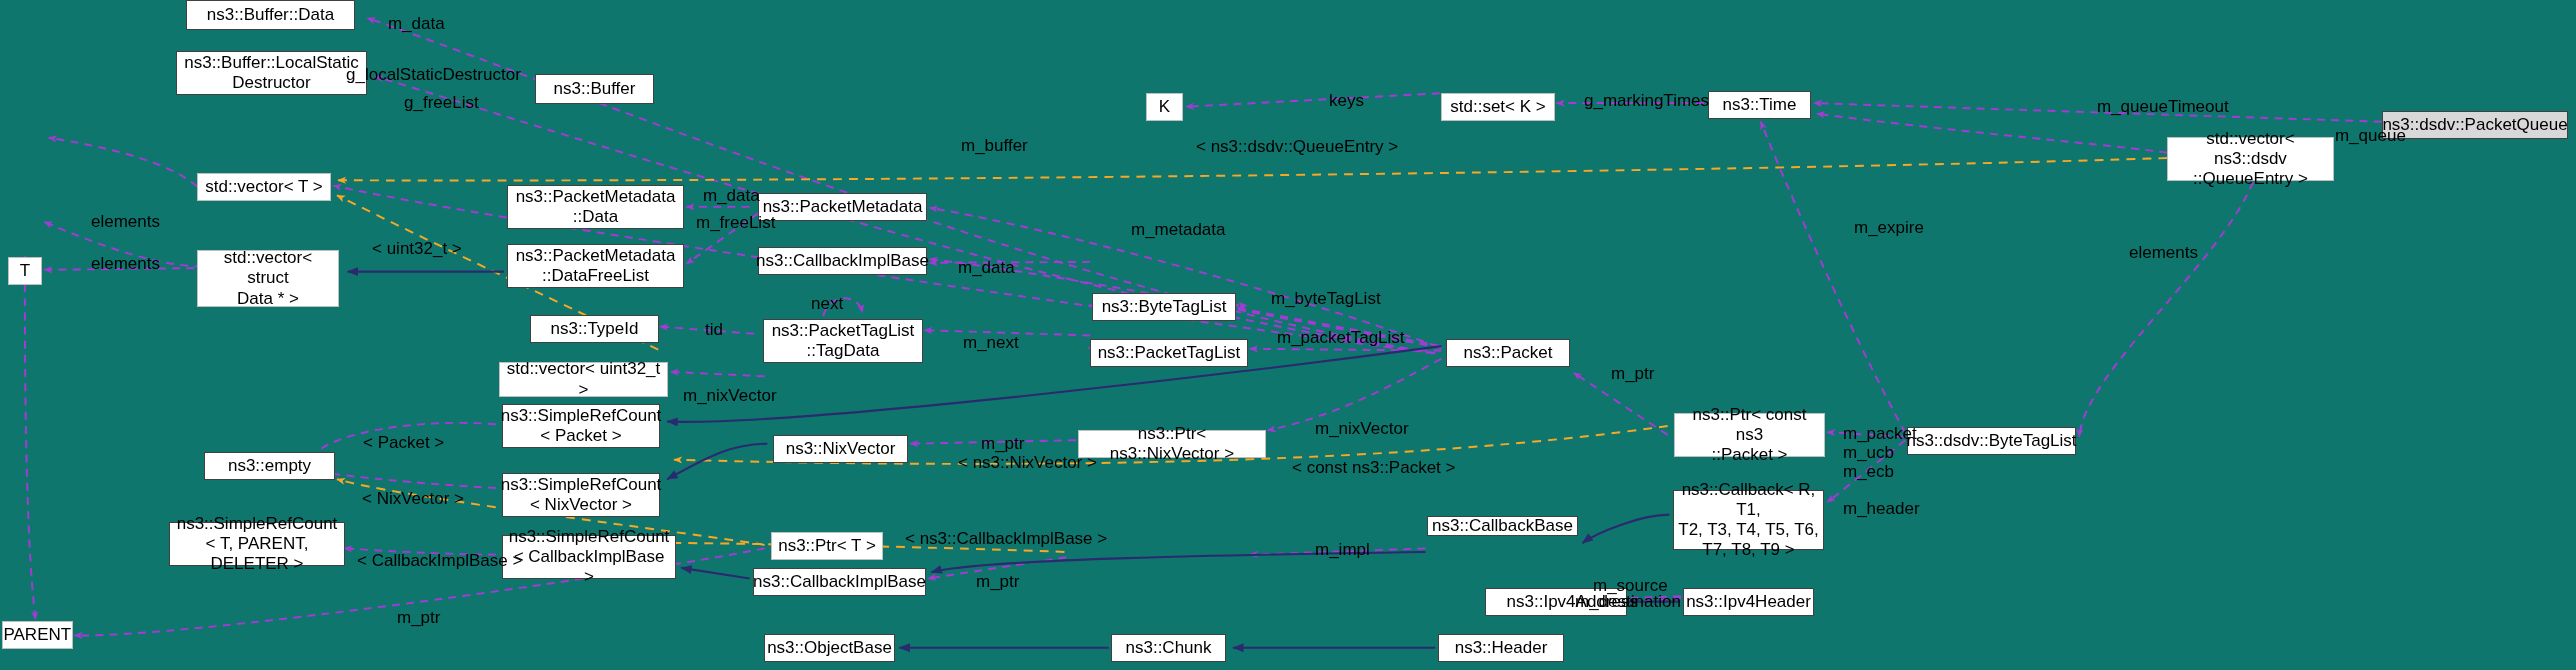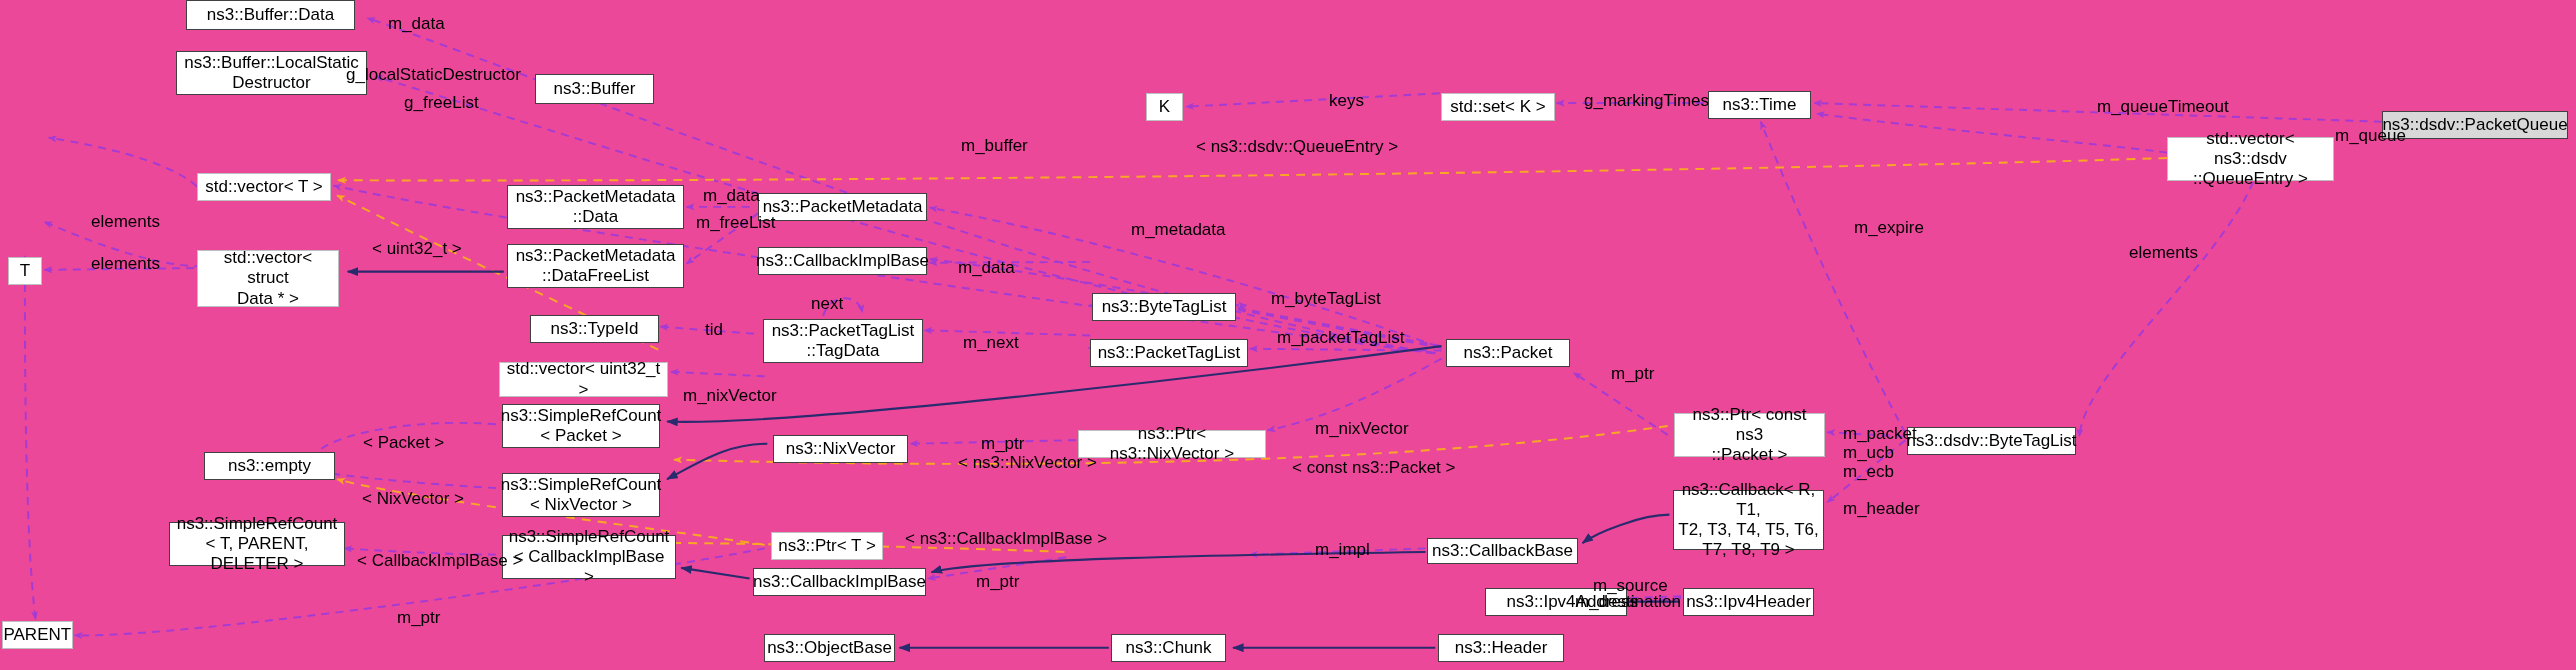--- a/index.html
+++ b/index.html
@@ -4,21 +4,21 @@
 <style>
   html, body {
     margin: 0;
     padding: 0;
     background: #ffffff;
   }
   #diagram {
     position: relative;
     width: 2576px;
     height: 671px;
-    background: #ec4899;
+    background: #0f766e;
     font-family: "Liberation Sans", sans-serif;
     overflow: hidden;
   }
   #edge-layer {
     position: absolute;
     left: 0;
     top: 0;
     width: 2576px;
     height: 671px;
     pointer-events: none;
@@ -196,21 +196,21 @@
 
   <div class="node solid" style="left:764px;top:634px;width:131px;height:27.5px;">ns3::ObjectBase</div>
 
   <div class="node faded" style="left:1078px;top:430px;width:188px;height:27.5px;">ns3::Ptr&lt; ns3::NixVector &gt;</div>
 
 
   <div class="node solid" style="left:1111px;top:634px;width:115px;height:27.5px;">ns3::Chunk</div>
 
   <div class="node solid" style="left:1446px;top:339px;width:124px;height:27.5px;">ns3::Packet</div>
 
-  <div class="node solid" style="left:1427px;top:538px;width:151px;height:26px;">ns3::CallbackBase</div>
+  <div class="node solid" style="left:1427px;top:516px;width:151px;height:20px;">ns3::CallbackBase</div>
 
   <div class="node solid" style="left:1485px;top:588px;width:142px;height:27.5px;padding-left:36px;">ns3::Ipv4Address</div>
 
   <div class="node solid" style="left:1438px;top:634px;width:126px;height:27.5px;">ns3::Header</div>
 
   <div class="node faded" style="left:1674px;top:413px;width:151px;height:44px;">ns3::Ptr&lt; const ns3
 ::Packet &gt;</div>
 
   <div class="node solid" style="left:1673px;top:490px;width:151px;height:60px;">ns3::Callback&lt; R, T1,
 T2, T3, T4, T5, T6,

